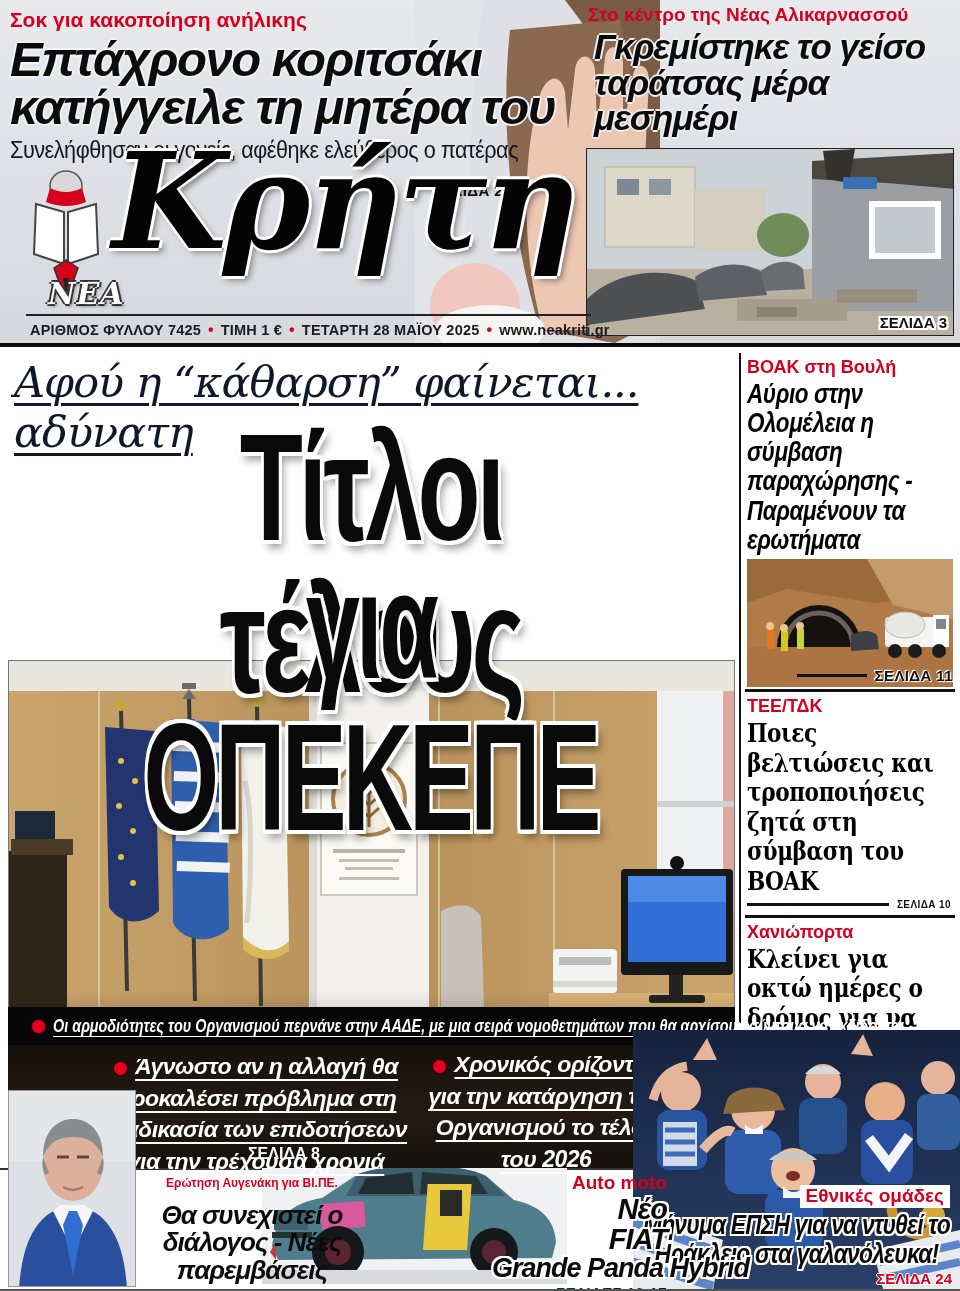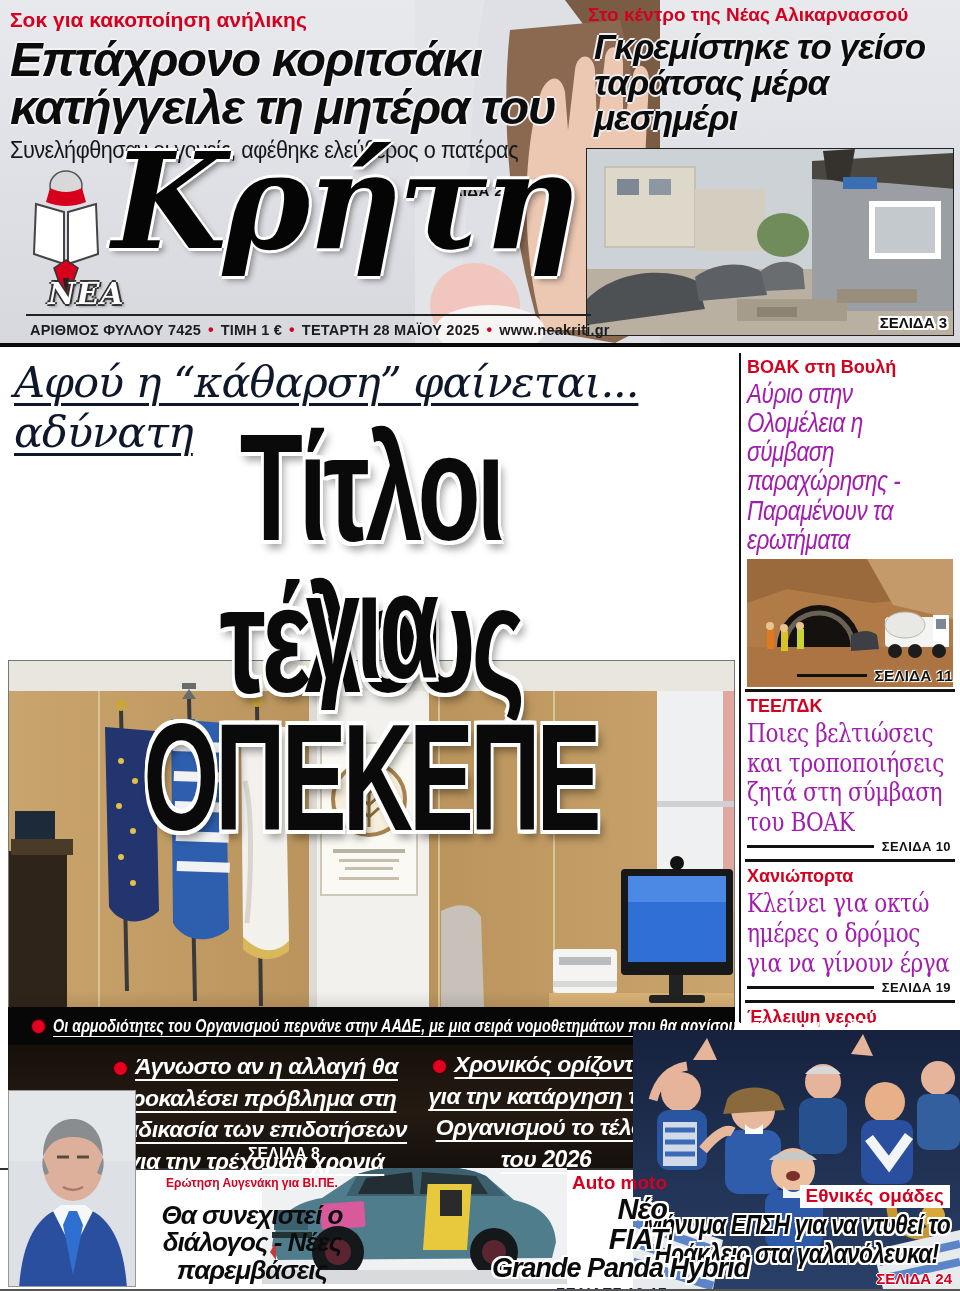--- a/index.html
+++ b/index.html
@@ -85,31 +85,31 @@
   .bul .dot{margin-bottom:-1px;}
   .bul-left{left:88px;top:6px;width:320px;}
   .bul-right{left:418px;top:4px;width:240px;}
   .mc-pref{position:absolute;left:240px;top:100px;color:#fff;font-weight:bold;font-size:16px;z-index:7;}
 
   
   .sidebar{position:absolute;left:745px;top:353px;width:210px;}
   .sidebar::before{content:"";position:absolute;left:-6px;top:0;width:2px;height:670px;background:#111;}
   .sb-sec{padding:4px 2px 2px 2px;border-bottom:3px solid #111;}
   .sb-kicker{font-size:18px;}
-  .sb-head{font-size:27px;font-weight:normal;color:#a21caf;line-height:1.08;margin-top:2px;
+  .sb-head{font-size:27px;font-weight:bold;color:#000000;line-height:1.08;margin-top:2px;
            letter-spacing:-.5px;}
   .sb-head.sans{font-style:italic;font-family:"Liberation Sans",sans-serif;}
   .sb-head.serif{font-family:"DejaVu Serif",serif;font-size:26px;line-height:1.14;}
   .sb-photo{position:relative;width:100%;height:128px;margin-top:4px;overflow:hidden;background:#a4713f;}
   .sb-pref-ph{position:absolute;right:0;bottom:3px;display:flex;align-items:center;}
   .sb-pref-ph .dashline{width:70px;flex:0 0 auto;}
   .sb-pref-ph .pageref{background:rgba(255,255,255,.0);color:#111;font-size:15px;
       text-shadow:0 0 3px #fff,1px 1px 0 #fff,-1px -1px 0 #fff;}
   .sb-prow{margin:2px 2px 3px 0;}
-  .sb-prow .pageref{font-size:13px;}
+  .sb-prow .pageref{font-size:10px;}
 
   
   .bottom{position:absolute;left:0;top:1168px;width:960px;height:123px;background:#fff;
           border-top:2px solid #333;}
   .pol-photo{position:absolute;left:8px;top:1090px;width:128px;height:197px;z-index:8;
              overflow:hidden;border:1px solid #999;background:#dfe3e8;}
   .bl-story{position:absolute;left:138px;top:1176px;width:228px;z-index:7;text-align:center;}
   .bl-kicker{font-size:12px;white-space:nowrap;text-align:center;}
   .bl-head{font-size:26px;font-weight:bold;font-style:italic;color:#0b0b0b;line-height:1.05;
            letter-spacing:-1px;margin-top:12px;}

